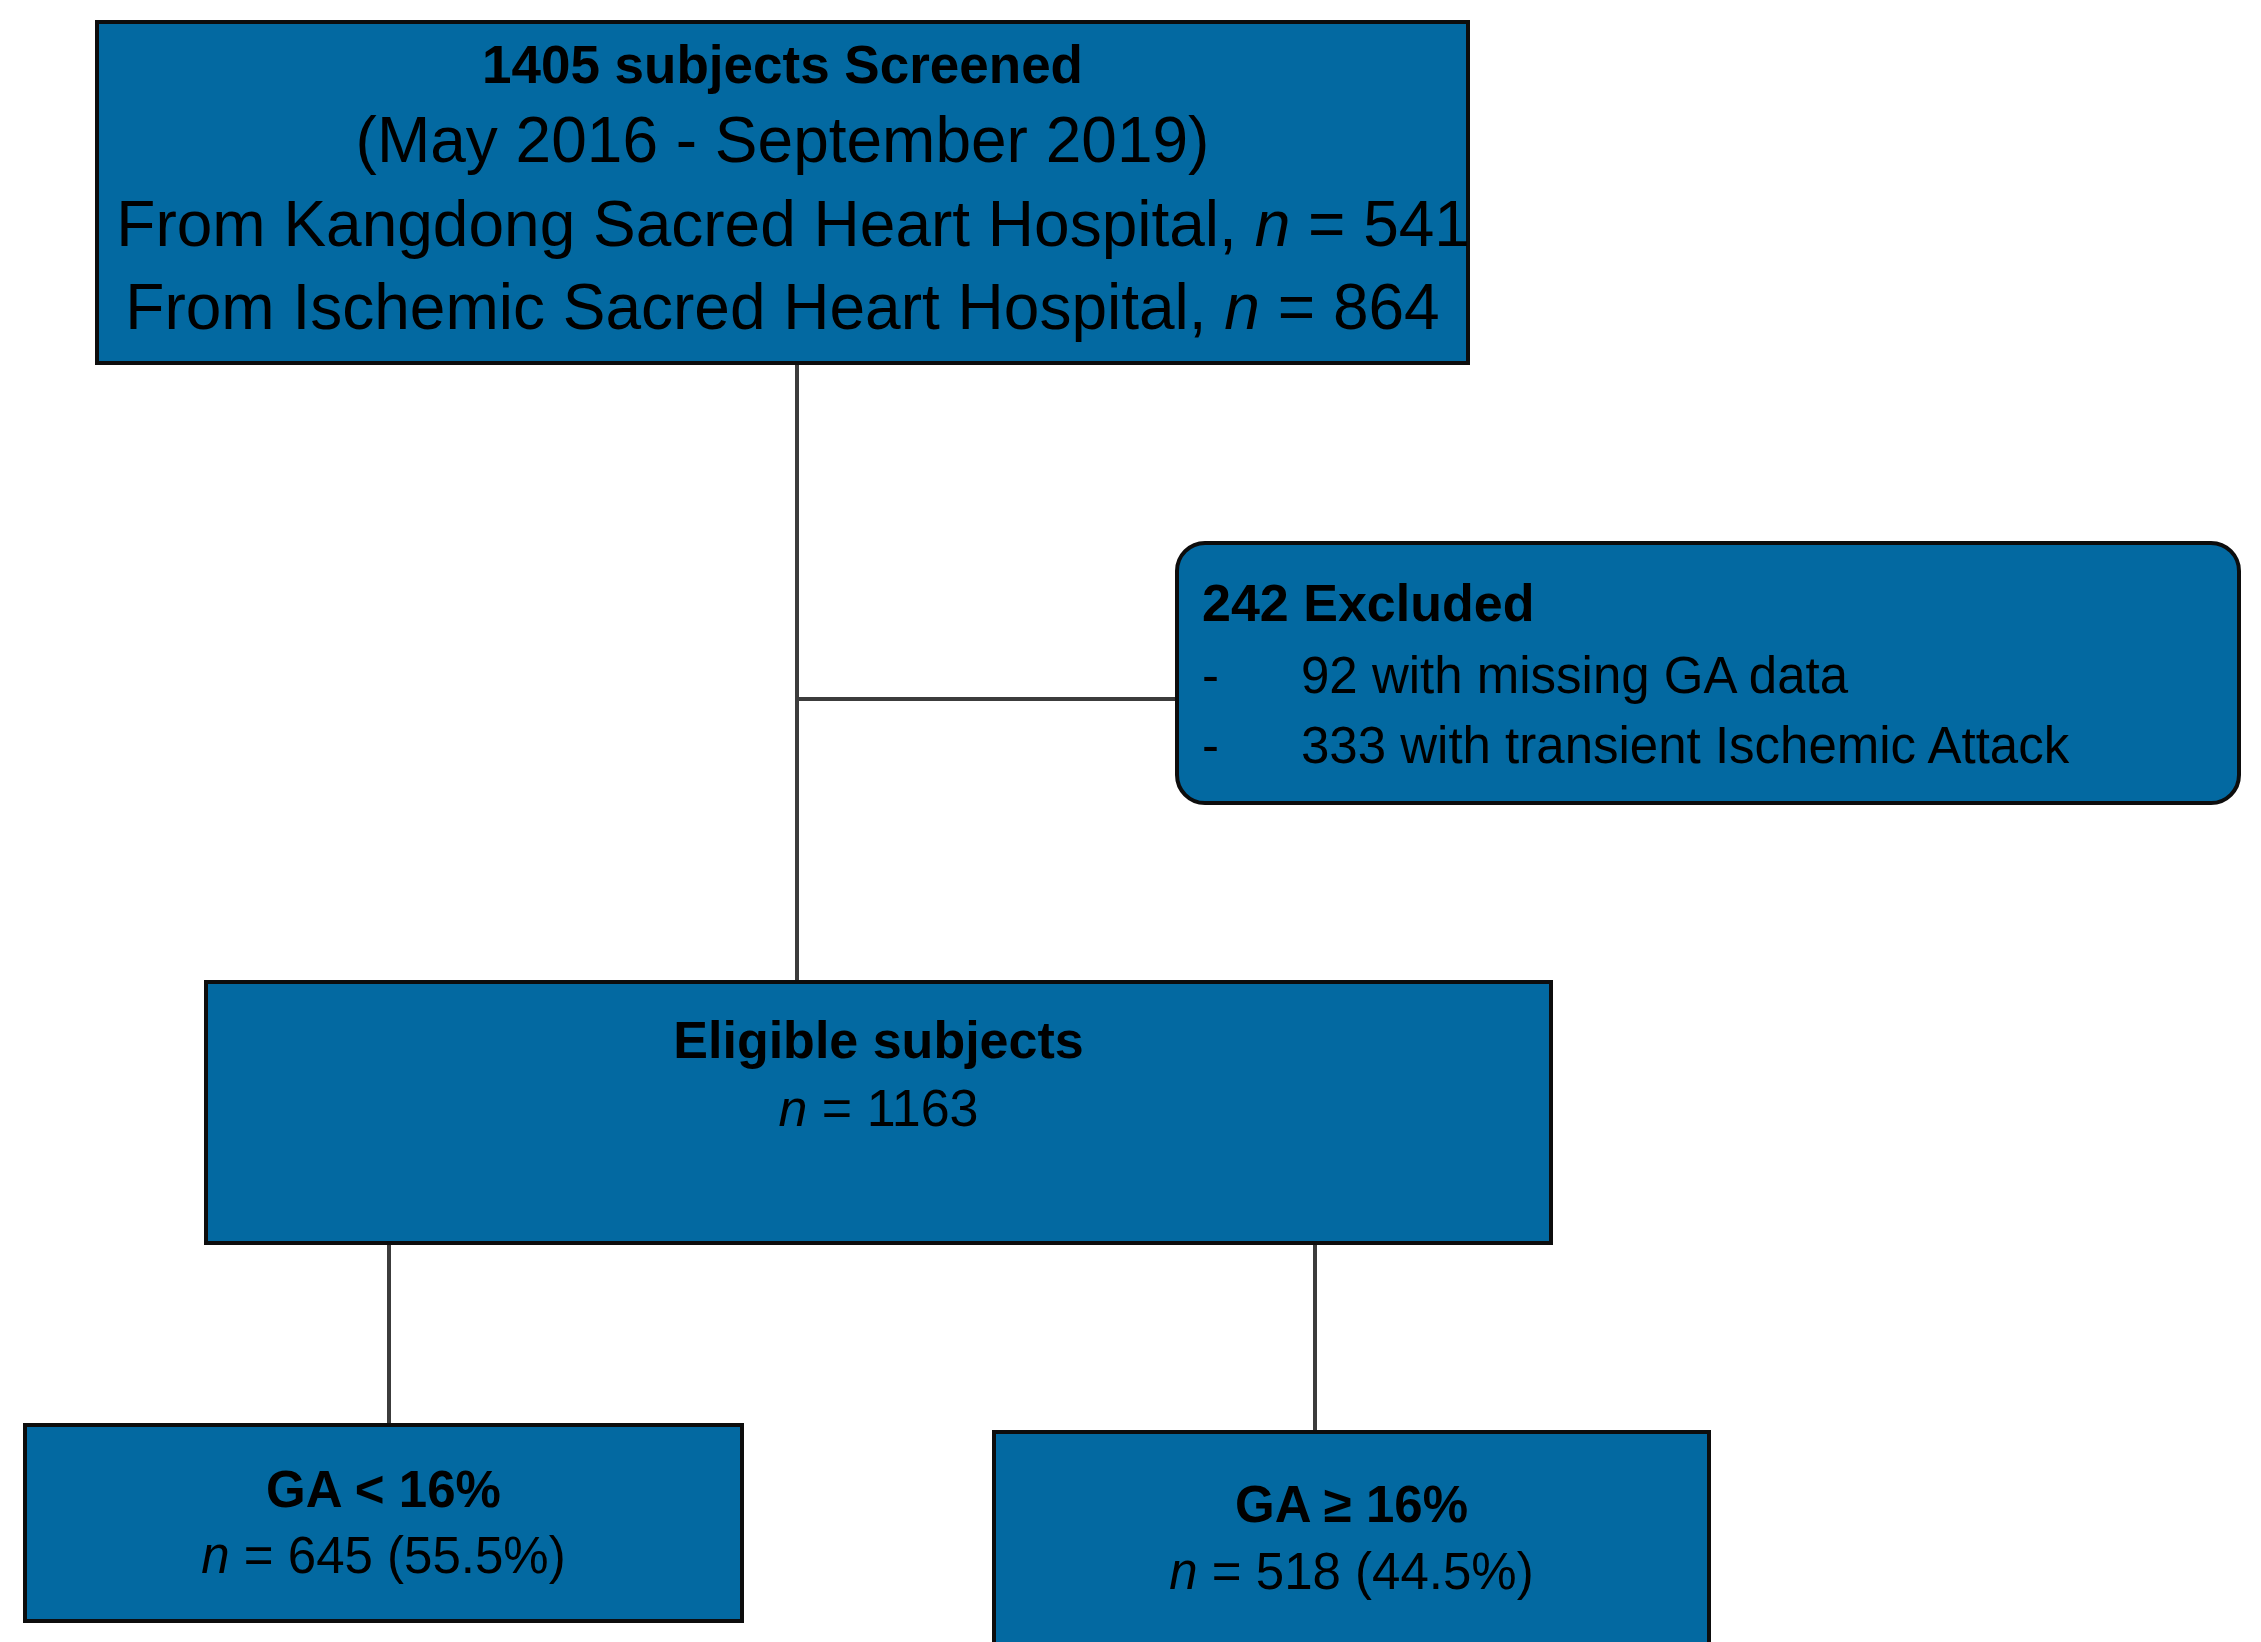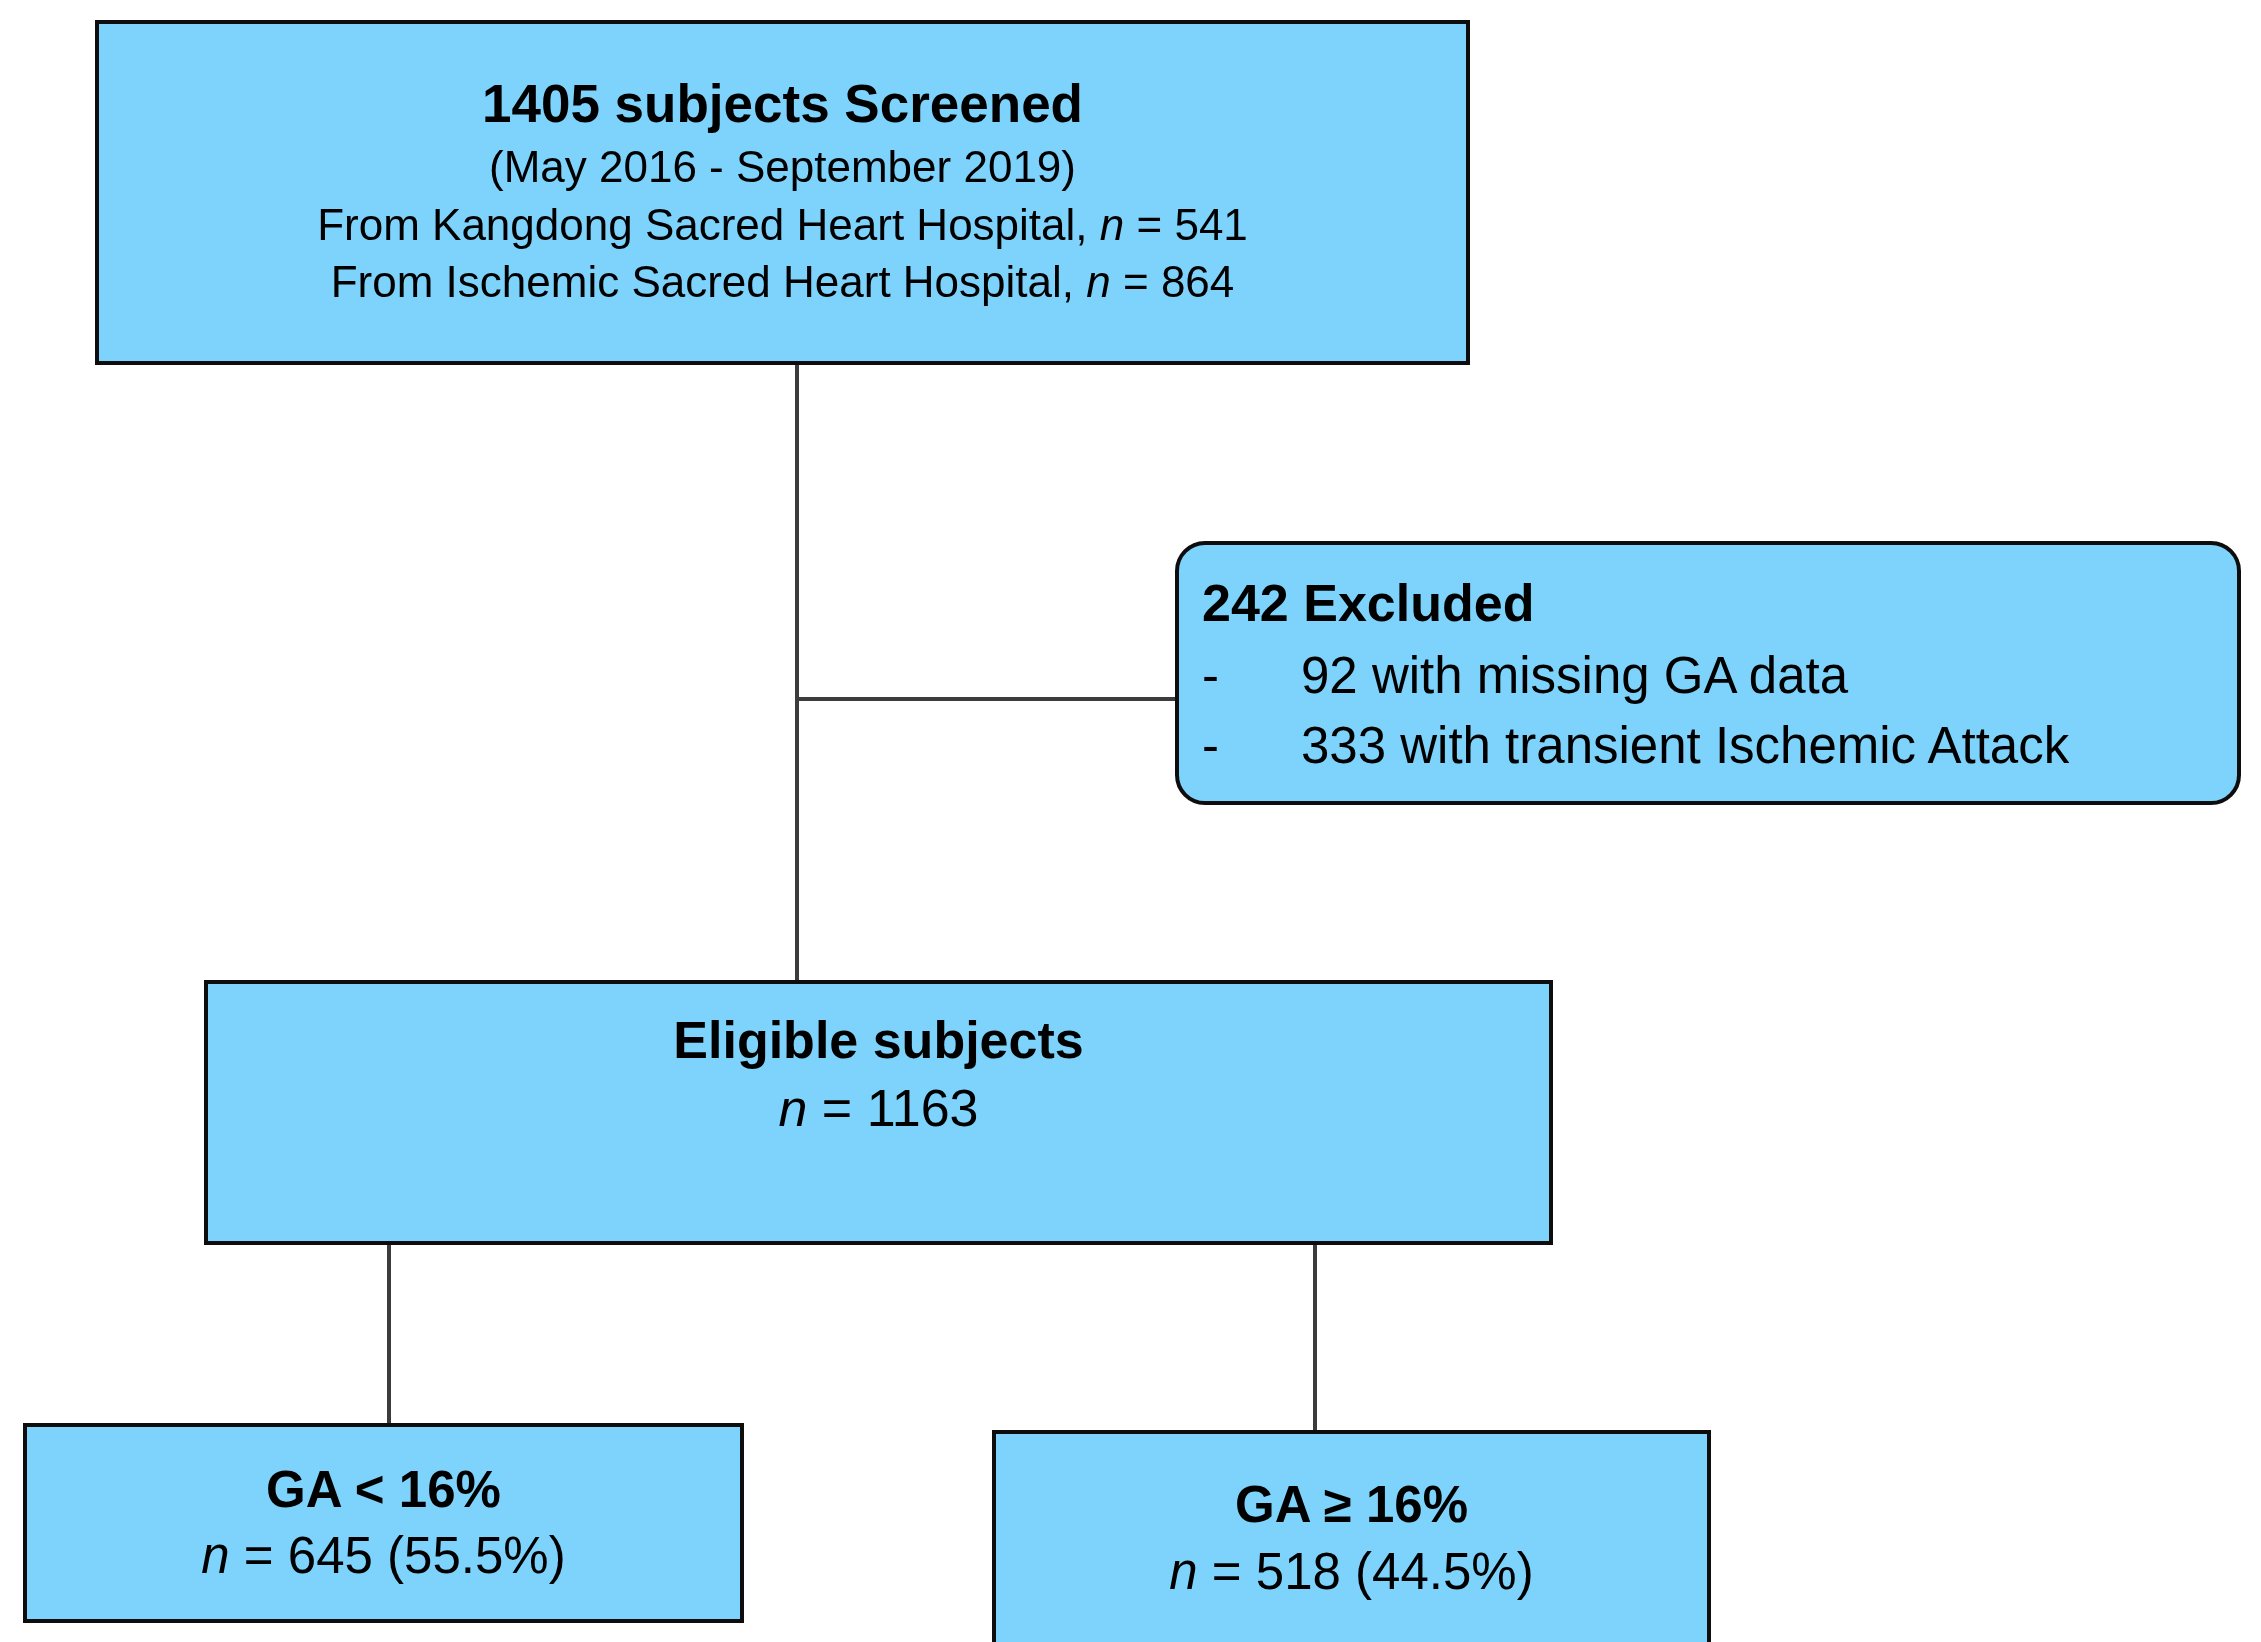--- a/index.html
+++ b/index.html
@@ -15,21 +15,21 @@
     position: relative;
     width: 2261px;
     height: 1643px;
     background: #ffffff;
     overflow: hidden;
   }
   .node {
     position: absolute;
     box-sizing: border-box;
     border: 4.7px solid #0d0d0d;
-    background: #7dd3fc;
+    background: #0369a1;
     display: flex;
     flex-direction: column;
     justify-content: center;
     align-items: center;
   }
   .node .line {
     width: 100%;
     text-align: center;
     line-height: 1.30;
     white-space: nowrap;
@@ -37,21 +37,21 @@
   .ital { font-style: italic; }
 
   
   #node-screened {
     left: 95px;
     top: 20px;
     width: 1375px;
     height: 345px;
     padding: 9.3px 17.3px 14.7px 17.3px;
   }
-  #node-screened .line { font-size: 44px; }
+  #node-screened .line { font-size: 64px; }
   #node-screened .line.l1 { font-weight: bold; font-size: 53px; }
 
   
   #node-excluded {
     left: 1175px;
     top: 541px;
     width: 1066px;
     height: 264px;
     padding: 10.7px 6.7px 9.3px 23px;
     align-items: flex-start;

